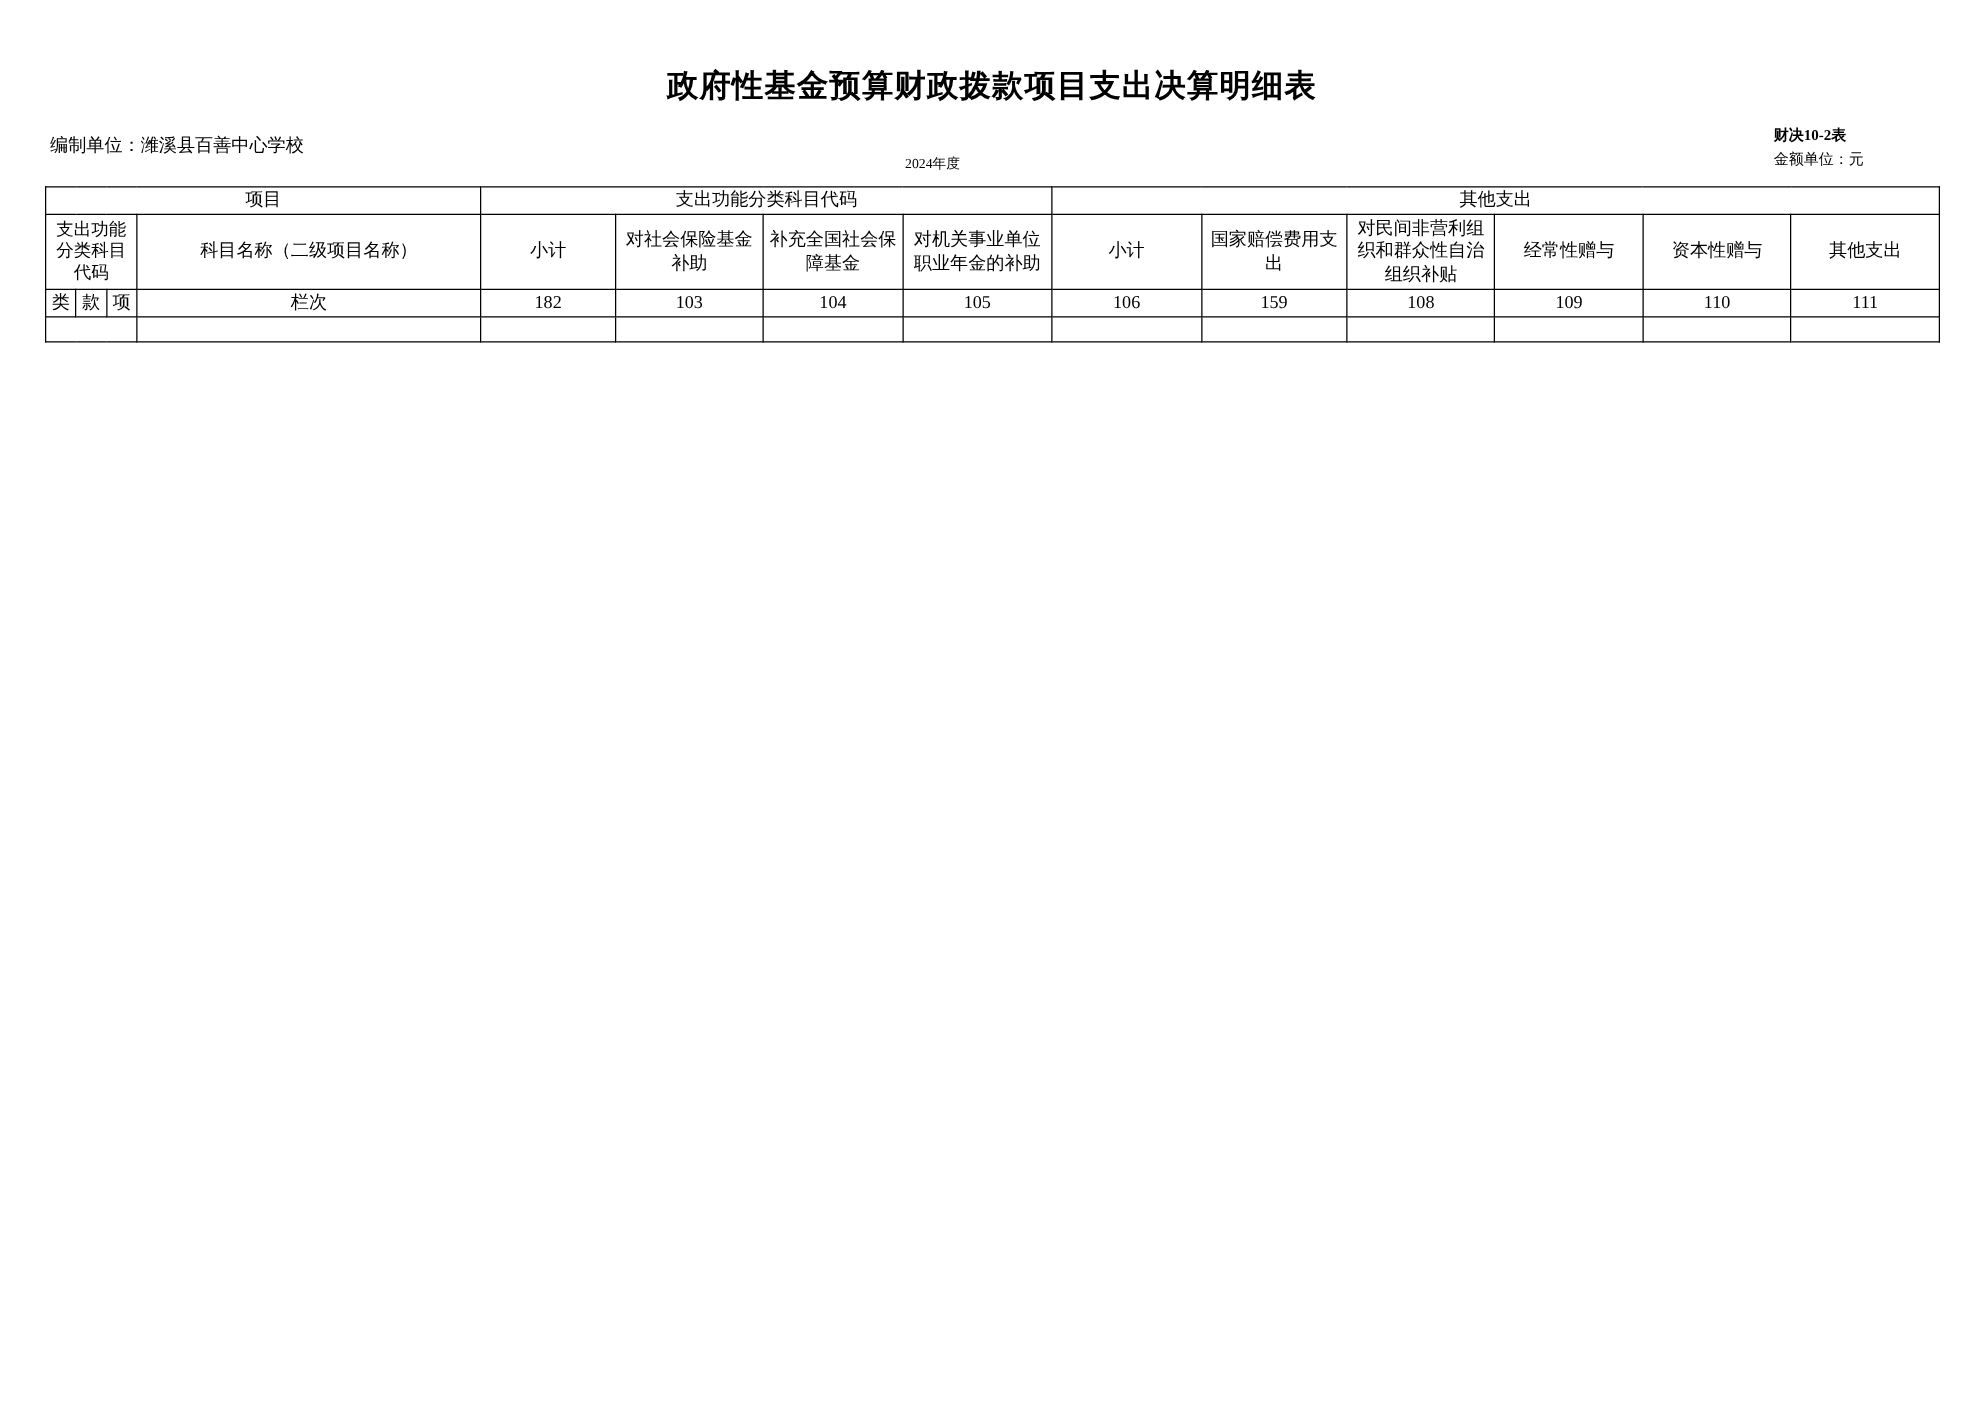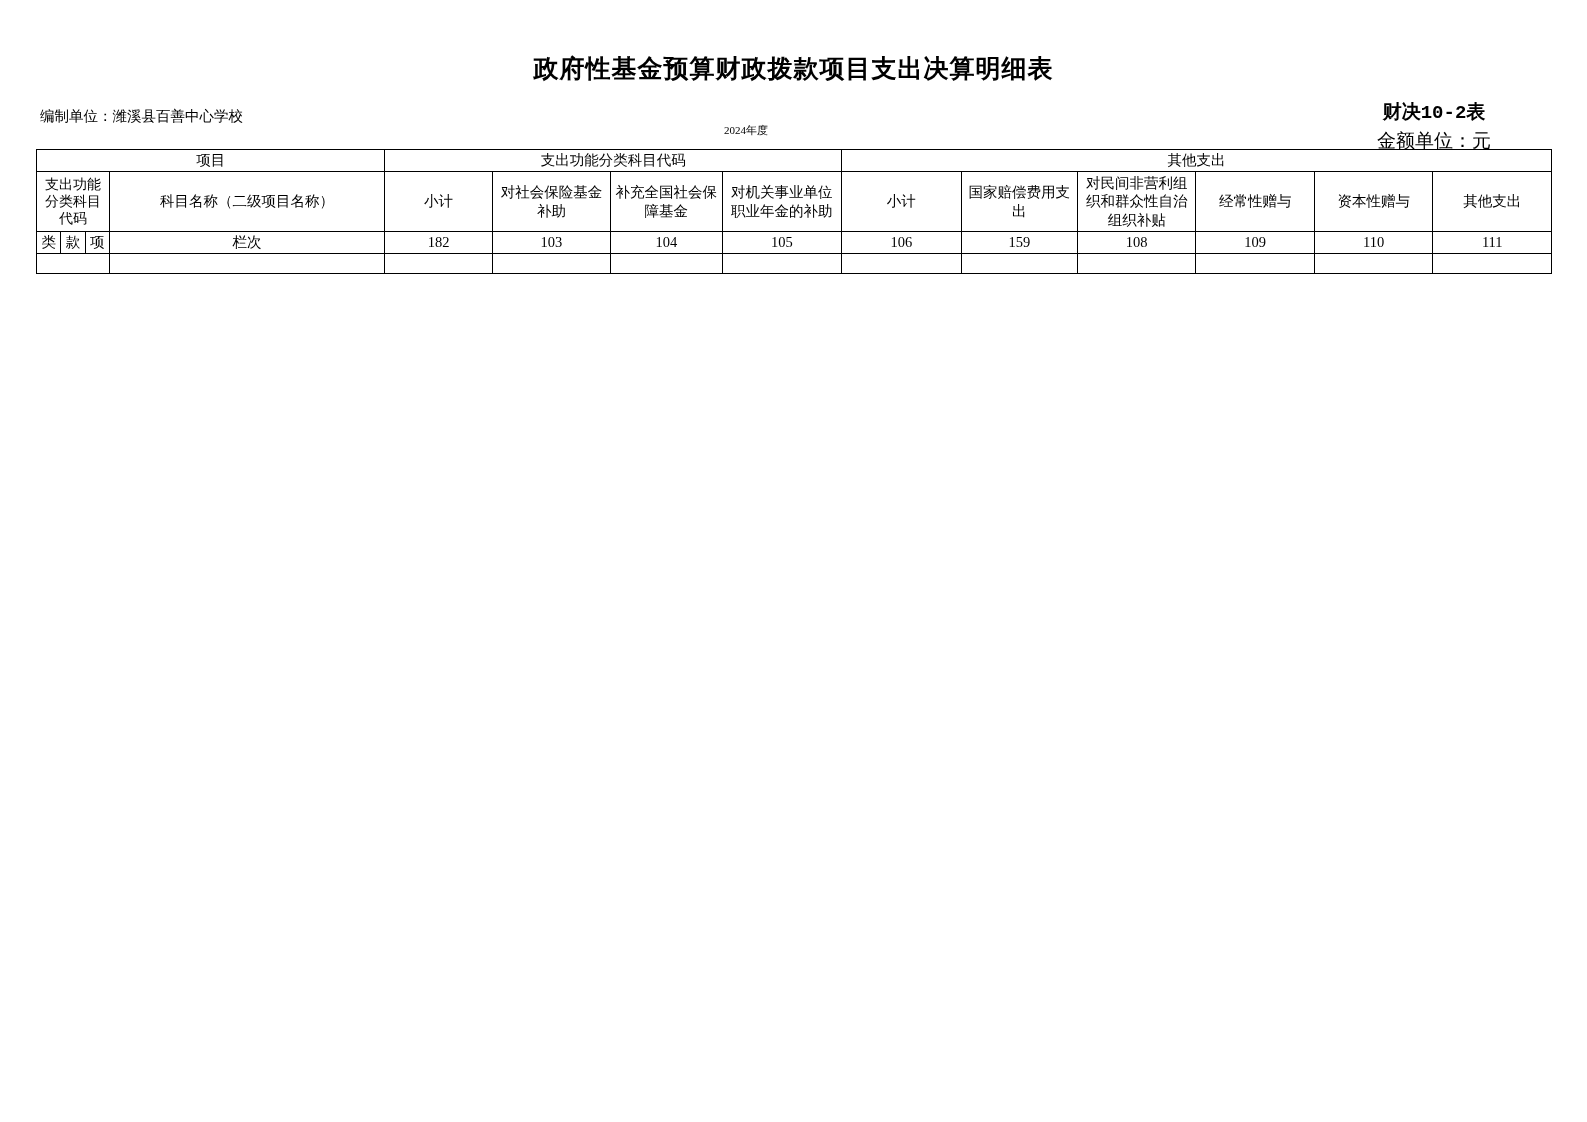--- a/index.html
+++ b/index.html
@@ -45,24 +45,23 @@
   .meta-year {
     position: absolute;
     left: 724px;
     top: 16px;
     font-size: 11px;
   }
   .meta-right {
     position: absolute;
     right: 96px;
     top: -8px;
-    font-size: 19px;
-    text-align: center;
+    font-size: 12px;
+    text-align: left;
     line-height: 1.55;
-    font-family: Liberation Mono, monospace;
   }
   .meta-right .line1 { font-weight: bold; }
   table.fin {
     border-collapse: collapse;
     margin-left: 36px;
     width: 1516px;
     table-layout: fixed;
   }
   table.fin td, table.fin th {
     border: 1px solid #000000;

